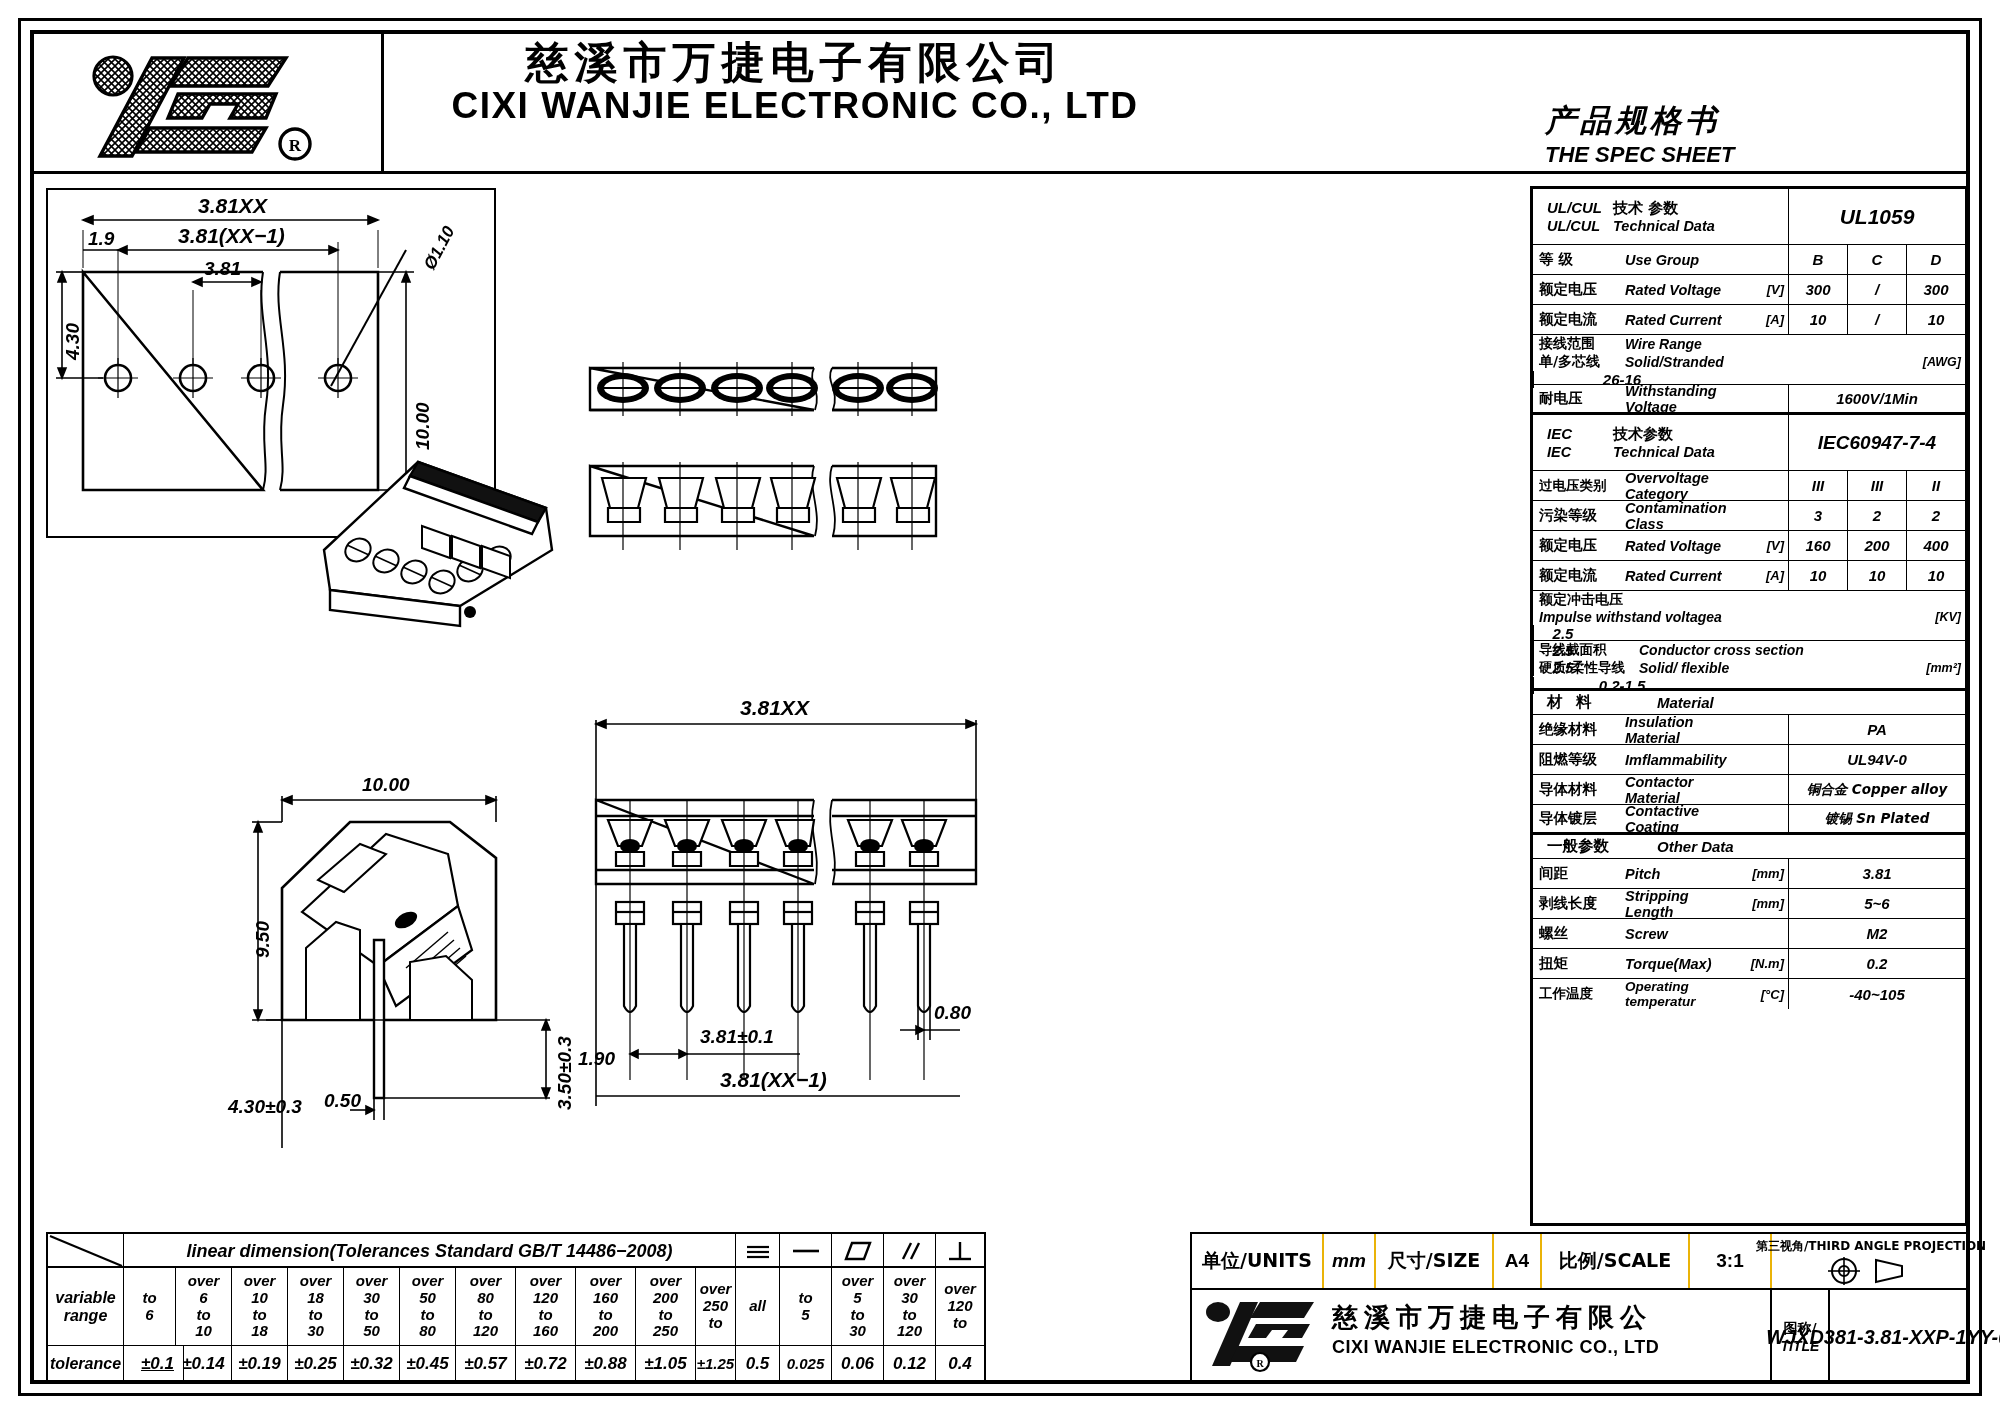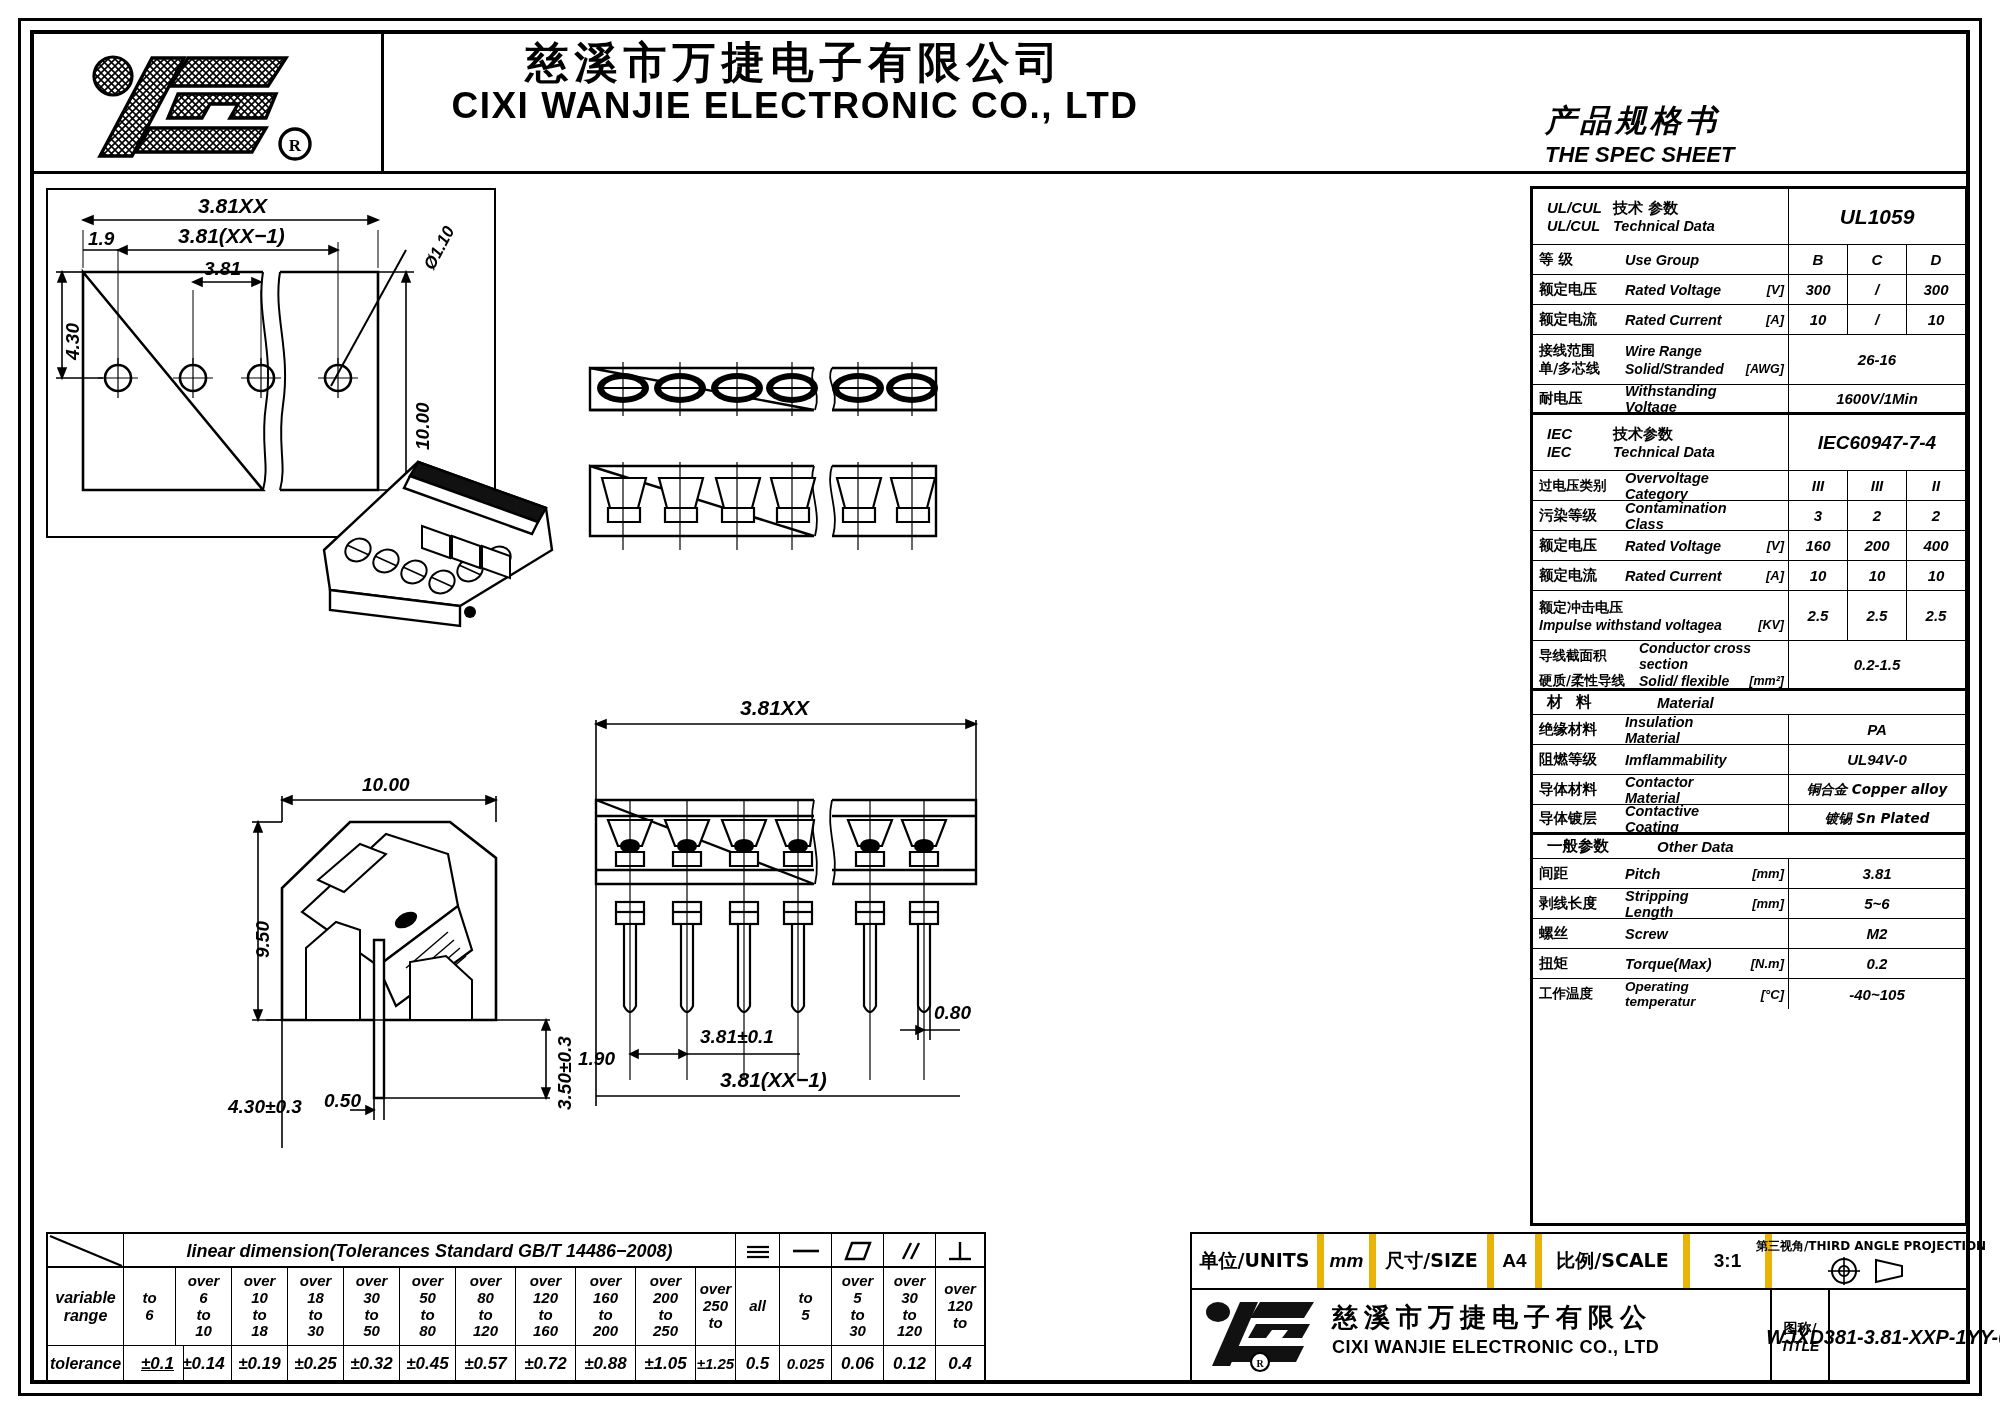--- a/index.html
+++ b/index.html
@@ -46,21 +46,21 @@
   .v3{width:58px;}
   .vwide{width:176px;}
   .hdr-row{height:56px;}
   .hdr-left{flex:1;padding-left:14px;display:flex;flex-direction:column;justify-content:center;}
   .hdr-l1{font-size:15px;font-weight:bold;font-family:"DejaVu Sans",sans-serif;}
   .hdr-l1 .lbl{display:inline-block;width:66px;font-style:italic;font-family:"Liberation Sans",sans-serif;}
   .hdr-l2{font-size:14.5px;font-weight:bold;font-style:italic;font-family:"Liberation Sans",sans-serif;}
   .hdr-l2 .lbl{display:inline-block;width:66px;}
   .hdr-val{width:176px;flex:none;border-left:1.6px solid #000;font-size:21px;font-weight:bold;font-style:italic;
            display:flex;align-items:center;justify-content:center;}
-  .two-line{height:50px;}
+  .two-line{height:50px;flex-direction:column;}
   .tl-left{flex:1;display:flex;flex-direction:column;justify-content:center;padding-left:6px;}
   .tl-a,.tl-b{display:flex;align-items:center;font-size:14px;}
   .tl-a .cn,.tl-b .cn{width:86px;flex:none;font-weight:bold;font-family:"DejaVu Sans",sans-serif;}
   .tl-a .en,.tl-b .en{flex:1;font-weight:bold;font-style:italic;font-family:"Liberation Sans",sans-serif;}
   .tl-b .un{width:46px;flex:none;text-align:right;font-weight:bold;font-style:italic;font-size:12.5px;padding-right:4px;}
   .grp-row{height:24px;}
   .grp-cn{width:110px;flex:none;font-size:15.5px;font-weight:bold;padding-left:14px;letter-spacing:4px;
           font-family:"DejaVu Sans",sans-serif;display:flex;align-items:center;}
   .grp-en{flex:1;font-size:15px;font-weight:bold;font-style:italic;display:flex;align-items:center;}
 
@@ -71,21 +71,21 @@
             display:flex;align-items:center;justify-content:center;text-align:center;
             font-size:15px;font-style:italic;font-weight:bold;line-height:1.12;}
   .tol-head{top:34px;height:78px;border-bottom:1.8px solid #000;}
   .tol-val{top:112px;height:36px;font-size:17px;}
   .tol-lbl{font-size:16px;}
 
   
   #title-block{left:1190px;top:1232px;width:778px;height:150px;border:2.5px solid #000;}
   .tb{position:absolute;box-sizing:border-box;display:flex;align-items:center;justify-content:center;
       font-weight:bold;font-size:19px;}
-  .tb-b{border-right:7px solid #eab308;}
+  .tb-b{border-right:2px solid #eab308;}
   .tb-cnen{font-family:"DejaVu Sans",sans-serif;}
   #tb-logo-row{position:absolute;left:0;top:54px;width:580px;height:96px;border-top:2px solid #000;border-right:2px solid #000;box-sizing:border-box;}
   #tb-proj{position:absolute;left:580px;top:0;width:198px;height:54px;box-sizing:border-box;}
   #tb-title-lbl{position:absolute;left:580px;top:54px;width:58px;height:96px;border-top:2px solid #000;border-right:2px solid #000;box-sizing:border-box;
                 display:flex;flex-direction:column;align-items:center;justify-content:center;font-size:14px;font-weight:bold;
                 font-family:"DejaVu Sans",sans-serif;}
   #tb-title-val{position:absolute;left:638px;top:54px;width:140px;height:96px;border-top:2px solid #000;box-sizing:border-box;
                 display:flex;align-items:center;justify-content:center;}
   #tb-title-val span{font-size:19.5px;font-weight:bold;font-style:italic;white-space:nowrap;transform:scaleX(1.02);}
 

